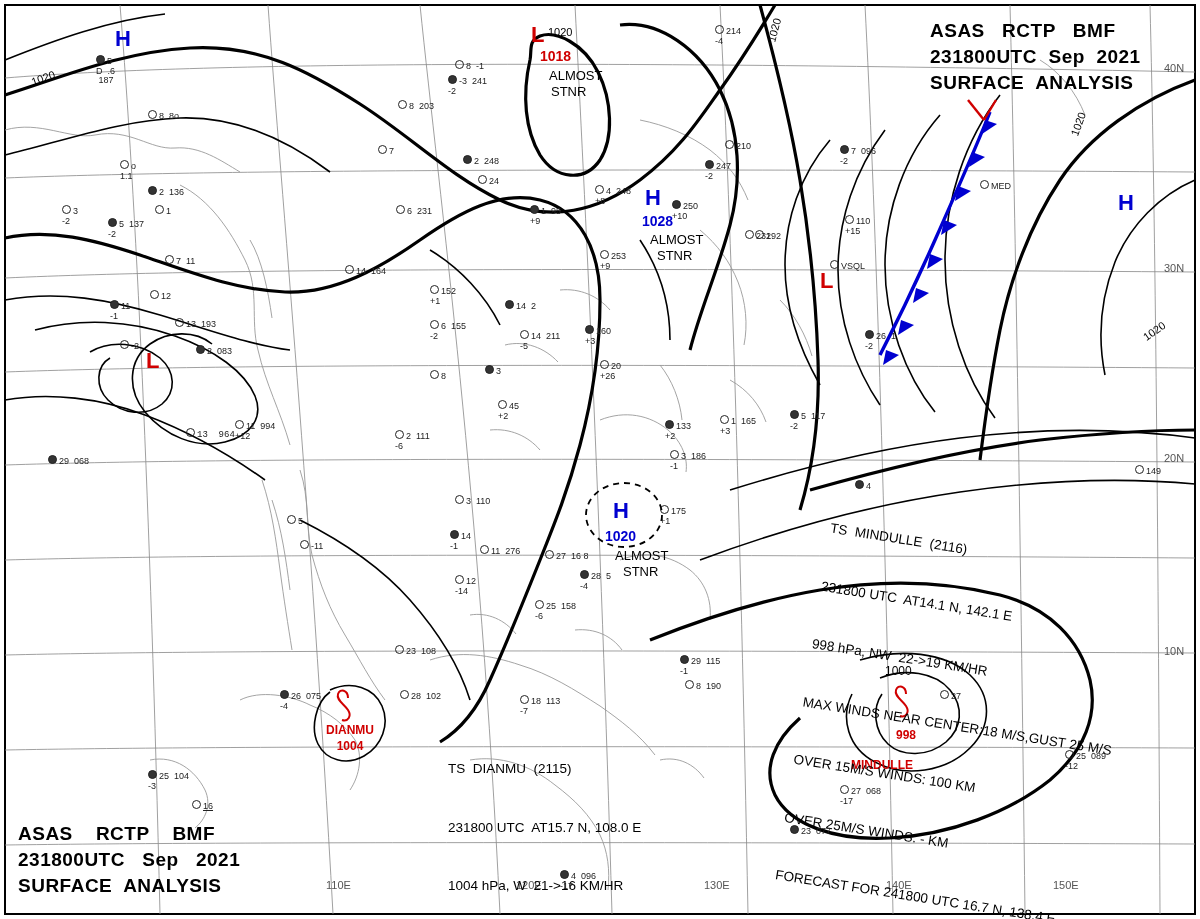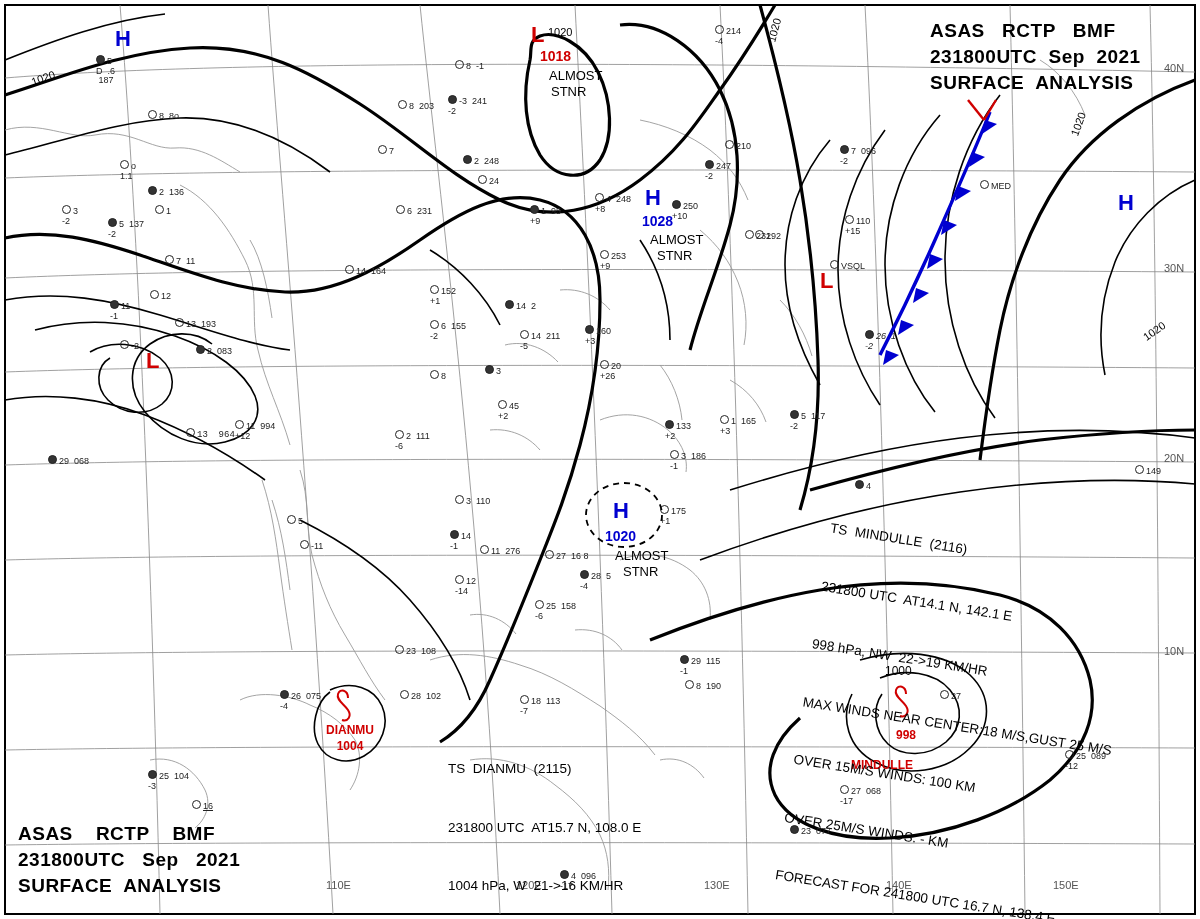--- a/index.html
+++ b/index.html
@@ -286,28 +286,28 @@
       <div class="txt station" style="left: 186px; top: 428px; font-family: Liberation Mono, monospace;"><span style="display: inline-block; width: 7px; height: 7px; border-radius: 50%; border: 1px solid rgb(34, 34, 34); background: transparent; margin-right: 2px;"></span><span>13  964</span></div>
       <div class="txt station" style="left: 48px; top: 455px;"><span style="display: inline-block; width: 7px; height: 7px; border-radius: 50%; border: 1px solid rgb(34, 34, 34); background: rgb(51, 51, 51); margin-right: 2px;"></span><span>29  068</span></div>
       <div class="txt station" style="left: 287px; top: 515px;"><span style="display: inline-block; width: 7px; height: 7px; border-radius: 50%; border: 1px solid rgb(34, 34, 34); background: transparent; margin-right: 2px;"></span><span>5</span></div>
       <div class="txt station" style="left: 300px; top: 540px;"><span style="display: inline-block; width: 7px; height: 7px; border-radius: 50%; border: 1px solid rgb(34, 34, 34); background: transparent; margin-right: 2px;"></span><span>-11</span></div>
       <div class="txt station" style="left: 280px; top: 690px;"><span style="display: inline-block; width: 7px; height: 7px; border-radius: 50%; border: 1px solid rgb(34, 34, 34); background: rgb(51, 51, 51); margin-right: 2px;"></span><span>26  075</span><br><span>-4</span></div>
       <div class="txt station" style="left: 395px; top: 645px;"><span style="display: inline-block; width: 7px; height: 7px; border-radius: 50%; border: 1px solid rgb(34, 34, 34); background: transparent; margin-right: 2px;"></span><span>23  108</span></div>
       <div class="txt station" style="left: 400px; top: 690px;"><span style="display: inline-block; width: 7px; height: 7px; border-radius: 50%; border: 1px solid rgb(34, 34, 34); background: transparent; margin-right: 2px;"></span><span>28  102</span></div>
       <div class="txt station" style="left: 148px; top: 770px;"><span style="display: inline-block; width: 7px; height: 7px; border-radius: 50%; border: 1px solid rgb(34, 34, 34); background: rgb(51, 51, 51); margin-right: 2px;"></span><span>25  104</span><br><span>-3</span></div>
       <div class="txt station" style="left: 192px; top: 800px; text-decoration: underline;"><span style="display: inline-block; width: 7px; height: 7px; border-radius: 50%; border: 1px solid rgb(34, 34, 34); background: transparent; margin-right: 2px;"></span><span>16</span></div>
       <div class="txt station" style="left: 455px; top: 60px;"><span style="display: inline-block; width: 7px; height: 7px; border-radius: 50%; border: 1px solid rgb(34, 34, 34); background: transparent; margin-right: 2px;"></span><span>8  -1</span></div>
-      <div class="txt station" style="left: 448px; top: 75px; margin-top: 20px;"><span style="display: inline-block; width: 7px; height: 7px; border-radius: 50%; border: 1px solid rgb(34, 34, 34); background: rgb(51, 51, 51); margin-right: 2px;"></span><span>-3  241</span><br><span>-2</span></div>
+      <div class="txt station" style="left: 448px; top: 75px;"><span style="display: inline-block; width: 7px; height: 7px; border-radius: 50%; border: 1px solid rgb(34, 34, 34); background: rgb(51, 51, 51); margin-right: 2px;"></span><span>-3  241</span><br><span>-2</span></div>
       <div class="txt station" style="left: 398px; top: 100px;"><span style="display: inline-block; width: 7px; height: 7px; border-radius: 50%; border: 1px solid rgb(34, 34, 34); background: transparent; margin-right: 2px;"></span><span>8  203</span></div>
       <div class="txt station" style="left: 378px; top: 145px;"><span style="display: inline-block; width: 7px; height: 7px; border-radius: 50%; border: 1px solid rgb(34, 34, 34); background: transparent; margin-right: 2px;"></span><span>7</span></div>
       <div class="txt station" style="left: 463px; top: 155px;"><span style="display: inline-block; width: 7px; height: 7px; border-radius: 50%; border: 1px solid rgb(34, 34, 34); background: rgb(51, 51, 51); margin-right: 2px;"></span><span>2  248</span></div>
       <div class="txt station" style="left: 478px; top: 175px;"><span style="display: inline-block; width: 7px; height: 7px; border-radius: 50%; border: 1px solid rgb(34, 34, 34); background: transparent; margin-right: 2px;"></span><span>24</span></div>
       <div class="txt station" style="left: 396px; top: 205px;"><span style="display: inline-block; width: 7px; height: 7px; border-radius: 50%; border: 1px solid rgb(34, 34, 34); background: transparent; margin-right: 2px;"></span><span>6  231</span></div>
       <div class="txt station" style="left: 530px; top: 205px;"><span style="display: inline-block; width: 7px; height: 7px; border-radius: 50%; border: 1px solid rgb(34, 34, 34); background: rgb(51, 51, 51); margin-right: 2px;"></span><span>1  95</span><br><span>+9</span></div>
-      <div class="txt station" style="left: 595px; top: 185px; margin-top: 8px;"><span style="display: inline-block; width: 7px; height: 7px; border-radius: 50%; border: 1px solid rgb(34, 34, 34); background: transparent; margin-right: 2px;"></span><span>4  248</span><br><span>+8</span></div>
+      <div class="txt station" style="left: 595px; top: 185px;"><span style="display: inline-block; width: 7px; height: 7px; border-radius: 50%; border: 1px solid rgb(34, 34, 34); background: transparent; margin-right: 2px;"></span><span>4  248</span><br><span>+8</span></div>
       <div class="txt station" style="left: 600px; top: 250px;"><span style="display: inline-block; width: 7px; height: 7px; border-radius: 50%; border: 1px solid rgb(34, 34, 34); background: transparent; margin-right: 2px;"></span><span>253</span><br><span>+9</span></div>
       <div class="txt station" style="left: 672px; top: 200px;"><span style="display: inline-block; width: 7px; height: 7px; border-radius: 50%; border: 1px solid rgb(34, 34, 34); background: rgb(51, 51, 51); margin-right: 2px;"></span><span>250</span><br><span>+10</span></div>
       <div class="txt station" style="left: 345px; top: 265px;"><span style="display: inline-block; width: 7px; height: 7px; border-radius: 50%; border: 1px solid rgb(34, 34, 34); background: transparent; margin-right: 2px;"></span><span>14  164</span></div>
       <div class="txt station" style="left: 430px; top: 285px;"><span style="display: inline-block; width: 7px; height: 7px; border-radius: 50%; border: 1px solid rgb(34, 34, 34); background: transparent; margin-right: 2px;"></span><span>152</span><br><span>+1</span></div>
       <div class="txt station" style="left: 505px; top: 300px;"><span style="display: inline-block; width: 7px; height: 7px; border-radius: 50%; border: 1px solid rgb(34, 34, 34); background: rgb(51, 51, 51); margin-right: 2px;"></span><span>14  2</span></div>
       <div class="txt station" style="left: 430px; top: 320px;"><span style="display: inline-block; width: 7px; height: 7px; border-radius: 50%; border: 1px solid rgb(34, 34, 34); background: transparent; margin-right: 2px;"></span><span>6  155</span><br><span>-2</span></div>
       <div class="txt station" style="left: 520px; top: 330px;"><span style="display: inline-block; width: 7px; height: 7px; border-radius: 50%; border: 1px solid rgb(34, 34, 34); background: transparent; margin-right: 2px;"></span><span>14  211</span><br><span>-5</span></div>
       <div class="txt station" style="left: 585px; top: 325px;"><span style="display: inline-block; width: 7px; height: 7px; border-radius: 50%; border: 1px solid rgb(34, 34, 34); background: rgb(51, 51, 51); margin-right: 2px;"></span><span>160</span><br><span>+3</span></div>
       <div class="txt station" style="left: 600px; top: 360px;"><span style="display: inline-block; width: 7px; height: 7px; border-radius: 50%; border: 1px solid rgb(34, 34, 34); background: transparent; margin-right: 2px;"></span><span>20</span><br><span>+26</span></div>
       <div class="txt station" style="left: 430px; top: 370px;"><span style="display: inline-block; width: 7px; height: 7px; border-radius: 50%; border: 1px solid rgb(34, 34, 34); background: transparent; margin-right: 2px;"></span><span>8</span></div>
@@ -331,21 +331,21 @@
       <div class="txt station" style="left: 520px; top: 695px;"><span style="display: inline-block; width: 7px; height: 7px; border-radius: 50%; border: 1px solid rgb(34, 34, 34); background: transparent; margin-right: 2px;"></span><span>18  113</span><br><span>-7</span></div>
       <div class="txt station" style="left: 560px; top: 870px;"><span style="display: inline-block; width: 7px; height: 7px; border-radius: 50%; border: 1px solid rgb(34, 34, 34); background: rgb(51, 51, 51); margin-right: 2px;"></span><span>4  096</span><br><span>-17</span></div>
       <div class="txt station" style="left: 715px; top: 25px;"><span style="display: inline-block; width: 7px; height: 7px; border-radius: 50%; border: 1px solid rgb(34, 34, 34); background: transparent; margin-right: 2px;"></span><span>214</span><br><span>-4</span></div>
       <div class="txt station" style="left: 725px; top: 140px;"><span style="display: inline-block; width: 7px; height: 7px; border-radius: 50%; border: 1px solid rgb(34, 34, 34); background: transparent; margin-right: 2px;"></span><span>210</span></div>
       <div class="txt station" style="left: 705px; top: 160px;"><span style="display: inline-block; width: 7px; height: 7px; border-radius: 50%; border: 1px solid rgb(34, 34, 34); background: rgb(51, 51, 51); margin-right: 2px;"></span><span>247</span><br><span>-2</span></div>
       <div class="txt station" style="left: 745px; top: 230px;"><span style="display: inline-block; width: 7px; height: 7px; border-radius: 50%; border: 1px solid rgb(34, 34, 34); background: transparent; margin-right: 2px;"></span><span>232</span></div>
       <div class="txt station" style="left: 755px; top: 230px;"><span style="display: inline-block; width: 7px; height: 7px; border-radius: 50%; border: 1px solid rgb(34, 34, 34); background: transparent; margin-right: 2px;"></span><span>192</span></div>
       <div class="txt station" style="left: 840px; top: 145px;"><span style="display: inline-block; width: 7px; height: 7px; border-radius: 50%; border: 1px solid rgb(34, 34, 34); background: rgb(51, 51, 51); margin-right: 2px;"></span><span>7  096</span><br><span>-2</span></div>
       <div class="txt station" style="left: 845px; top: 215px;"><span style="display: inline-block; width: 7px; height: 7px; border-radius: 50%; border: 1px solid rgb(34, 34, 34); background: transparent; margin-right: 2px;"></span><span>110</span><br><span>+15</span></div>
       <div class="txt station" style="left: 830px; top: 260px;"><span style="display: inline-block; width: 7px; height: 7px; border-radius: 50%; border: 1px solid rgb(34, 34, 34); background: transparent; margin-right: 2px;"></span><span>VSQL</span></div>
-      <div class="txt station" style="left: 865px; top: 330px; font-style: italic;"><span style="display: inline-block; width: 7px; height: 7px; border-radius: 50%; border: 1px solid rgb(34, 34, 34); background: rgb(51, 51, 51); margin-right: 2px;"></span><span>26  1</span><br><span>-2</span></div>
+      <div class="txt station" style="left: 865px; top: 330px;"><span style="display: inline-block; width: 7px; height: 7px; border-radius: 50%; border: 1px solid rgb(34, 34, 34); background: rgb(51, 51, 51); margin-right: 2px;"></span><span>26  1</span><br><span>-2</span></div>
       <div class="txt station" style="left: 980px; top: 180px;"><span style="display: inline-block; width: 7px; height: 7px; border-radius: 50%; border: 1px solid rgb(34, 34, 34); background: transparent; margin-right: 2px;"></span><span>MED</span></div>
       <div class="txt station" style="left: 1135px; top: 465px;"><span style="display: inline-block; width: 7px; height: 7px; border-radius: 50%; border: 1px solid rgb(34, 34, 34); background: transparent; margin-right: 2px;"></span><span>149</span></div>
       <div class="txt station" style="left: 855px; top: 480px;"><span style="display: inline-block; width: 7px; height: 7px; border-radius: 50%; border: 1px solid rgb(34, 34, 34); background: rgb(51, 51, 51); margin-right: 2px;"></span><span>4</span></div>
       <div class="txt station" style="left: 1065px; top: 750px;"><span style="display: inline-block; width: 7px; height: 7px; border-radius: 50%; border: 1px solid rgb(34, 34, 34); background: transparent; margin-right: 2px;"></span><span>25  089</span><br><span>-12</span></div>
       <div class="txt station" style="left: 840px; top: 785px;"><span style="display: inline-block; width: 7px; height: 7px; border-radius: 50%; border: 1px solid rgb(34, 34, 34); background: transparent; margin-right: 2px;"></span><span>27  068</span><br><span>-17</span></div>
       <div class="txt station" style="left: 790px; top: 825px;"><span style="display: inline-block; width: 7px; height: 7px; border-radius: 50%; border: 1px solid rgb(34, 34, 34); background: rgb(51, 51, 51); margin-right: 2px;"></span><span>23  077</span></div>
       <div class="txt station" style="left: 940px; top: 690px;"><span style="display: inline-block; width: 7px; height: 7px; border-radius: 50%; border: 1px solid rgb(34, 34, 34); background: transparent; margin-right: 2px;"></span><span>27</span></div>
     </div>
 
 </div>

